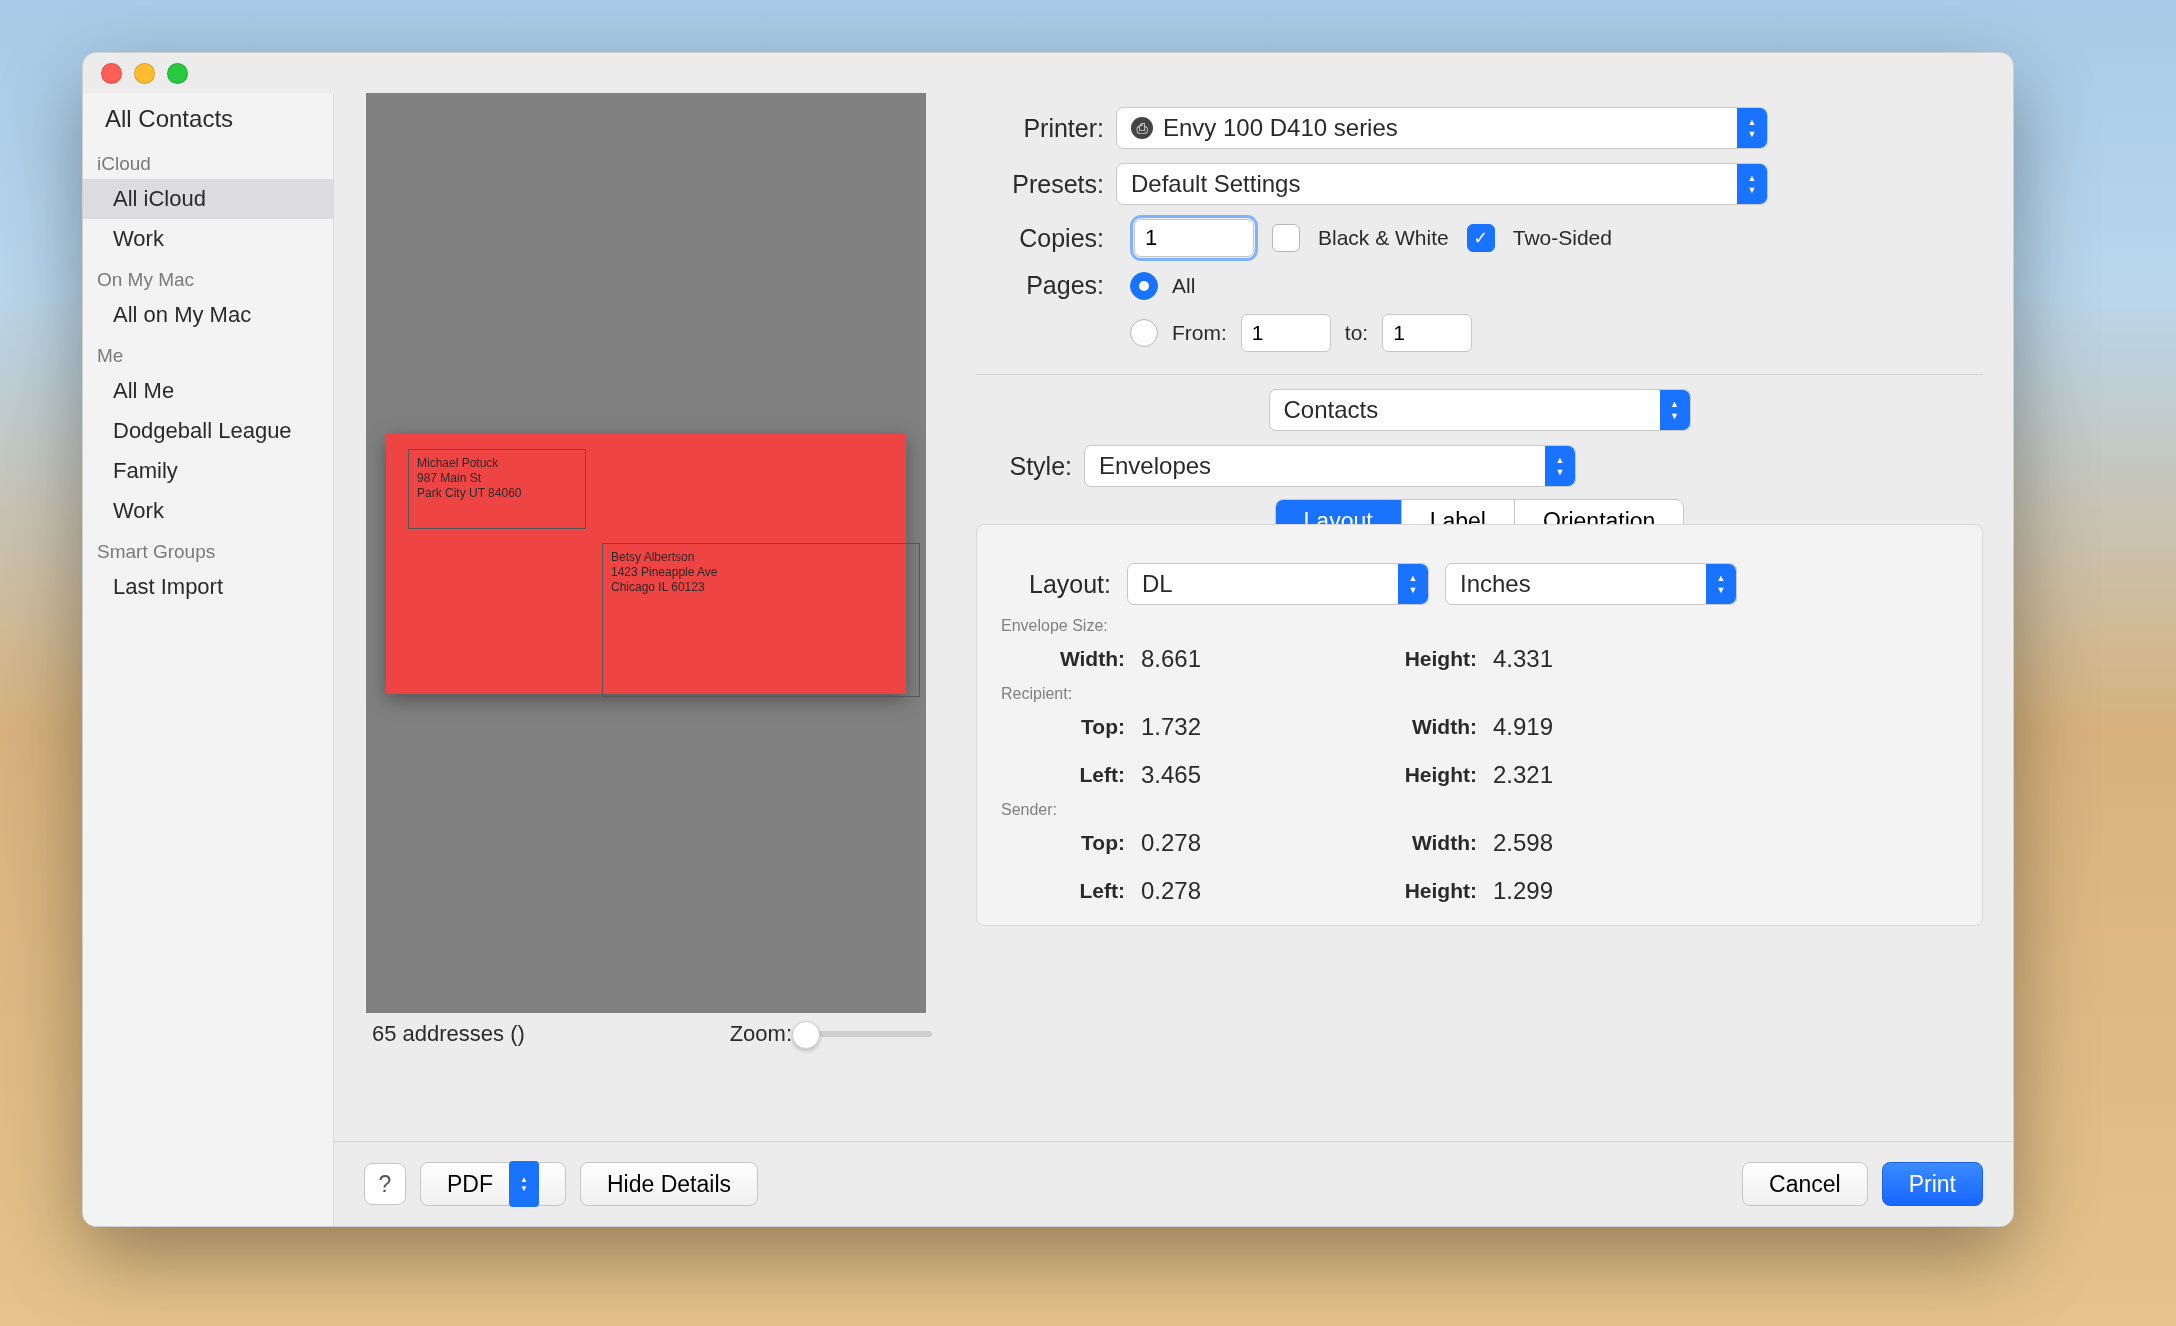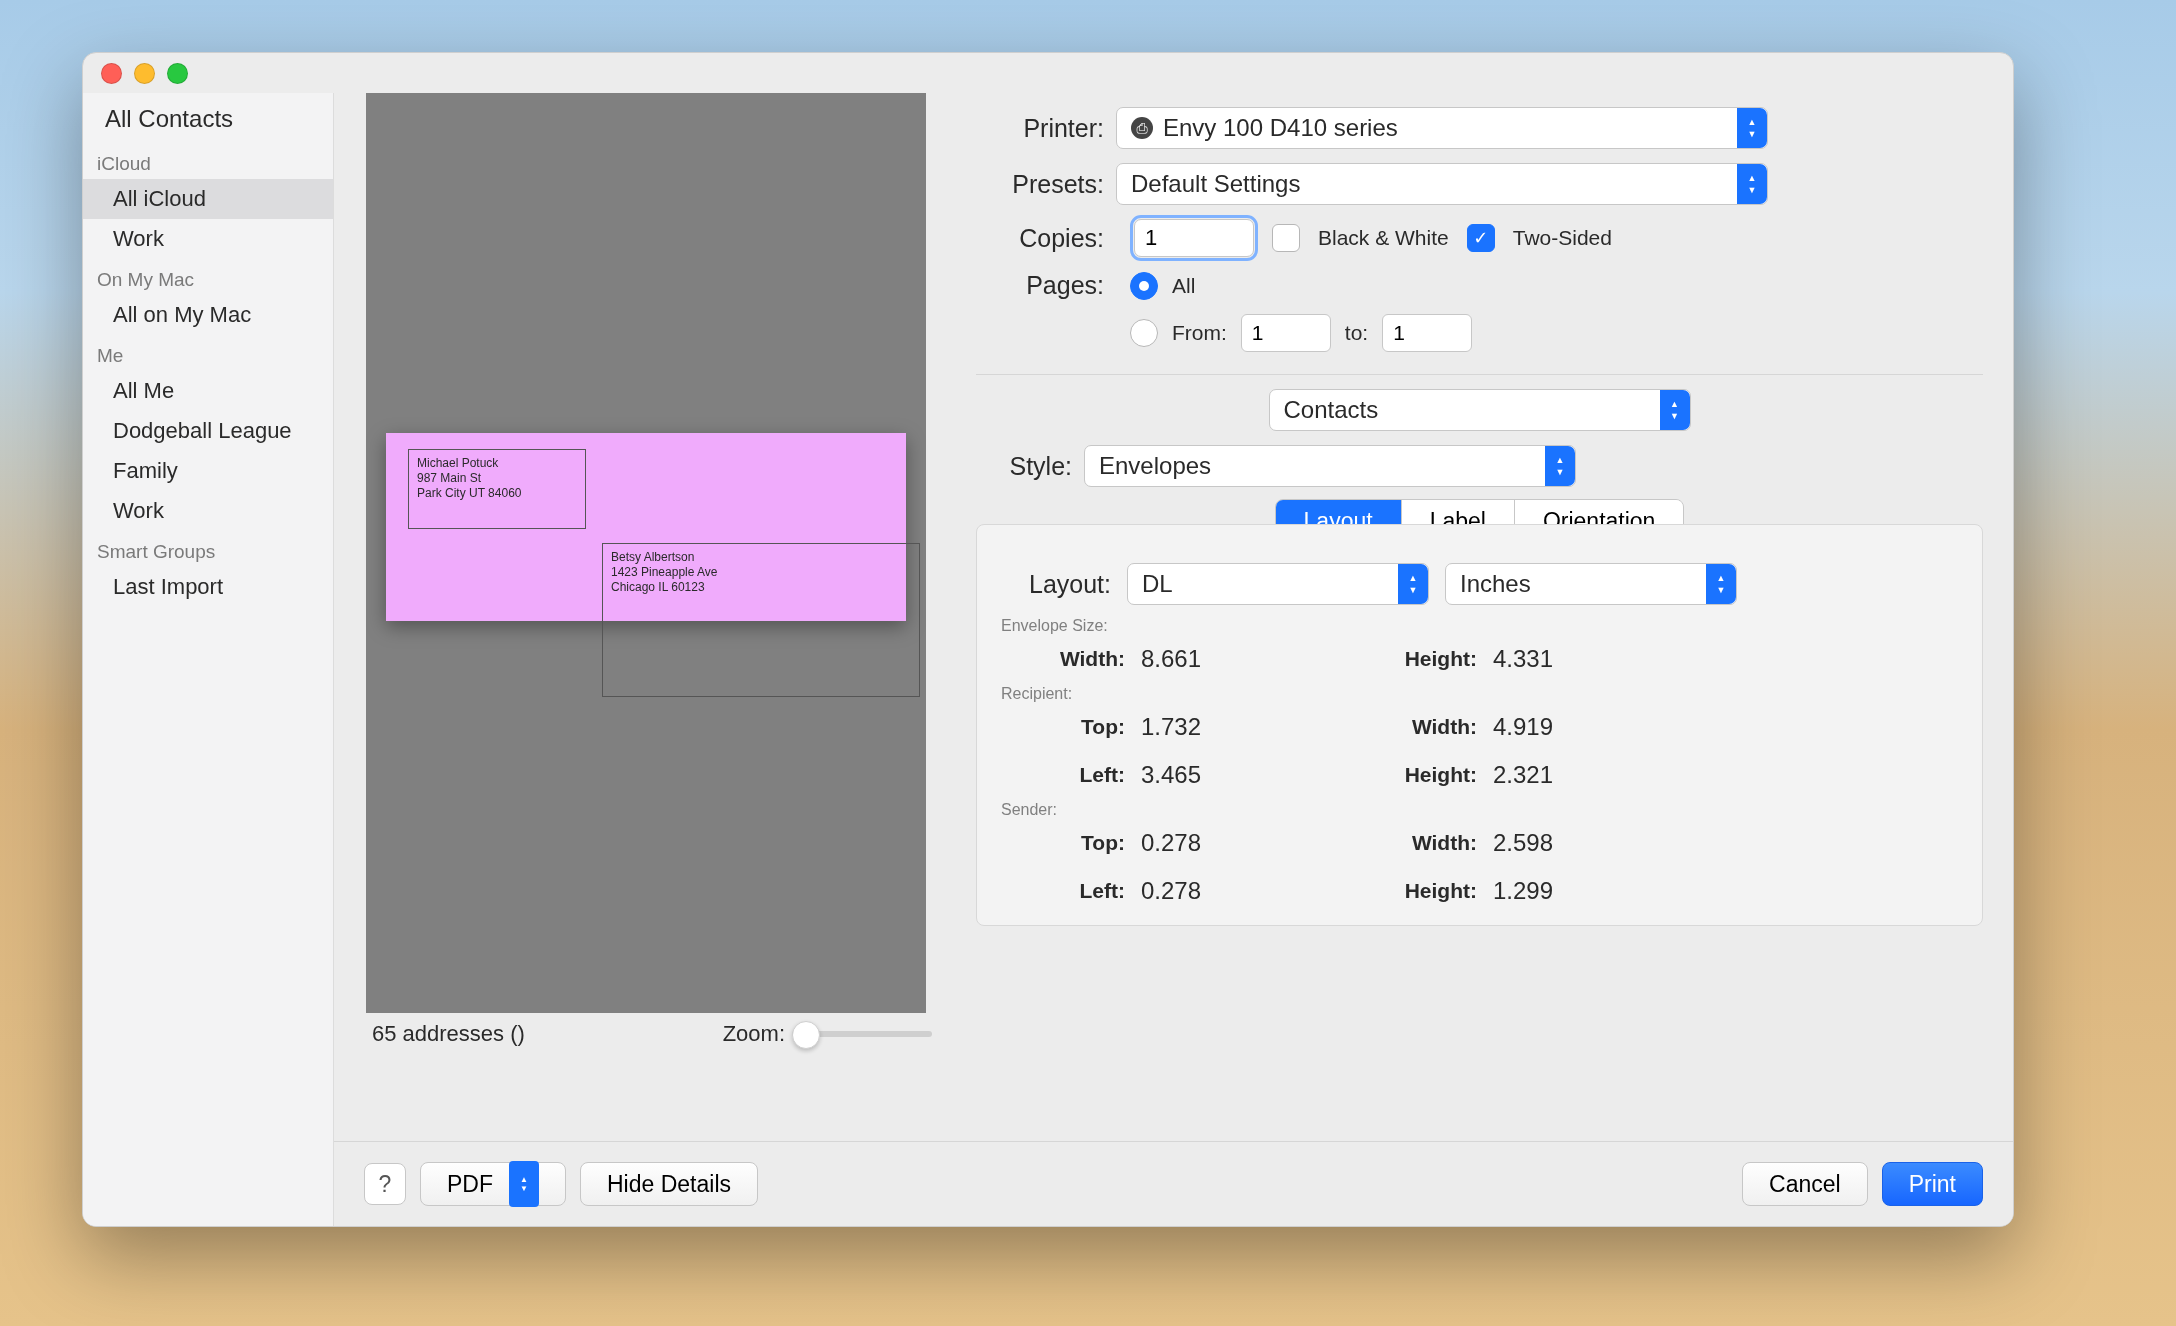--- a/index.html
+++ b/index.html
@@ -20,25 +20,25 @@
 .side-h{padding:10px 14px 4px;font-size:19px;color:#7a7a7a;font-weight:500}
 .side-item{padding:7px 14px 7px 30px;font-size:22px}
 .side-item.selected{background:#dcdcde}
 
 .main{flex:1;display:flex;flex-direction:column;background:#ececec}
 .content{flex:1;display:flex;padding:0 30px 0 18px;gap:36px}
 
 
 .left-col{display:flex;flex-direction:column;align-items:center}
 .preview{width:560px;height:920px;background:#808080;position:relative;margin-top:0}
-.envelope{position:absolute;left:20px;top:340px;width:520px;height:188px;background:#f0abfc;box-shadow:0 6px 18px rgba(0,0,0,.35)}
+.envelope{position:absolute;left:20px;top:340px;width:520px;height:261px;background:#ef4444;box-shadow:0 6px 18px rgba(0,0,0,.35)}
 .sender-box{position:absolute;left:22px;top:16px;width:160px;height:66px;border:1px solid #555;padding:6px 8px;font-size:12px;line-height:1.25}
 .recipient-box{position:absolute;left:216px;top:110px;width:300px;height:140px;border:1px solid #555;padding:6px 8px;font-size:12px;line-height:1.25}
 .below-preview{width:560px;display:flex;align-items:center;justify-content:space-between;padding:8px 8px 0 20px;font-size:22px;color:#2a2a2a}
-.zoom-wrap{display:flex;align-items:center;gap:7px}
+.zoom-wrap{display:flex;align-items:center;gap:0}
 .zoom-track{width:140px;height:6px;background:#cfcfcf;border-radius:3px;position:relative}
 .zoom-thumb{position:absolute;left:0;top:-10px;width:26px;height:26px;border-radius:50%;background:#fff;border:1px solid #cfcfcf;box-shadow:0 2px 4px rgba(0,0,0,.2)}
 
 
 .right-col{flex:1;display:flex;flex-direction:column;padding-top:14px}
 .form-row{display:flex;align-items:center;margin-bottom:14px}
 .form-row .lbl{width:128px;text-align:right;padding-right:12px;font-size:25px;color:#2a2a2a}
 .select{position:relative;height:40px;background:#fff;border:1px solid #c7c7c7;border-radius:7px;display:flex;align-items:center;padding:0 46px 0 14px;font-size:24px}
 .sel-arrows{position:absolute;right:0;top:0;width:30px;height:100%;background:#1a73ff;border-radius:0 7px 7px 0;display:flex;flex-direction:column;align-items:center;justify-content:center;color:#fff;font-size:12px;line-height:10px}
 .sel-arrows::before{content:"▲";font-size:9px;margin-bottom:2px}

